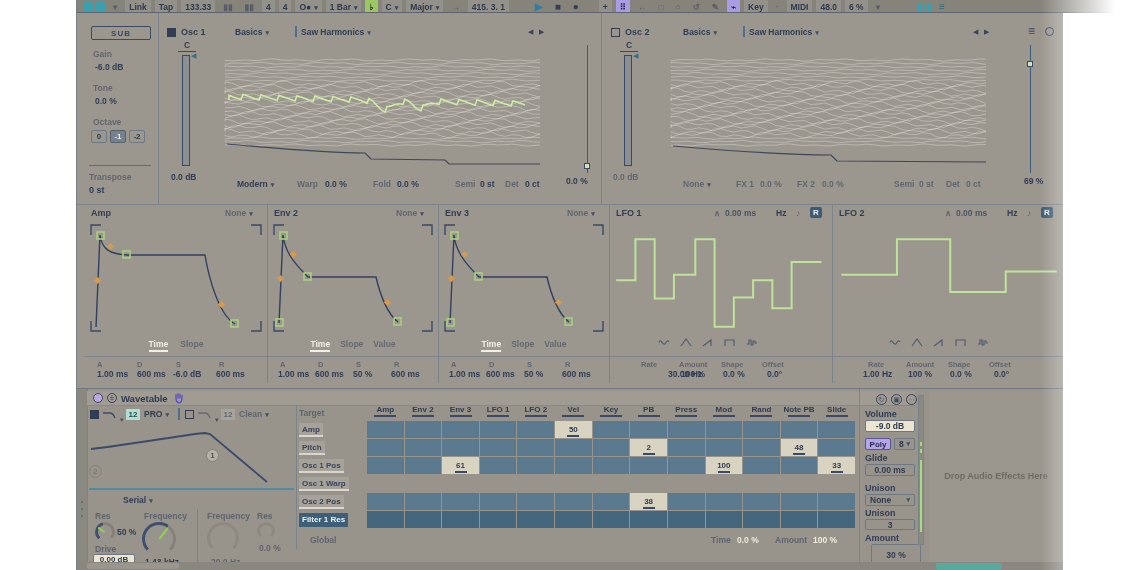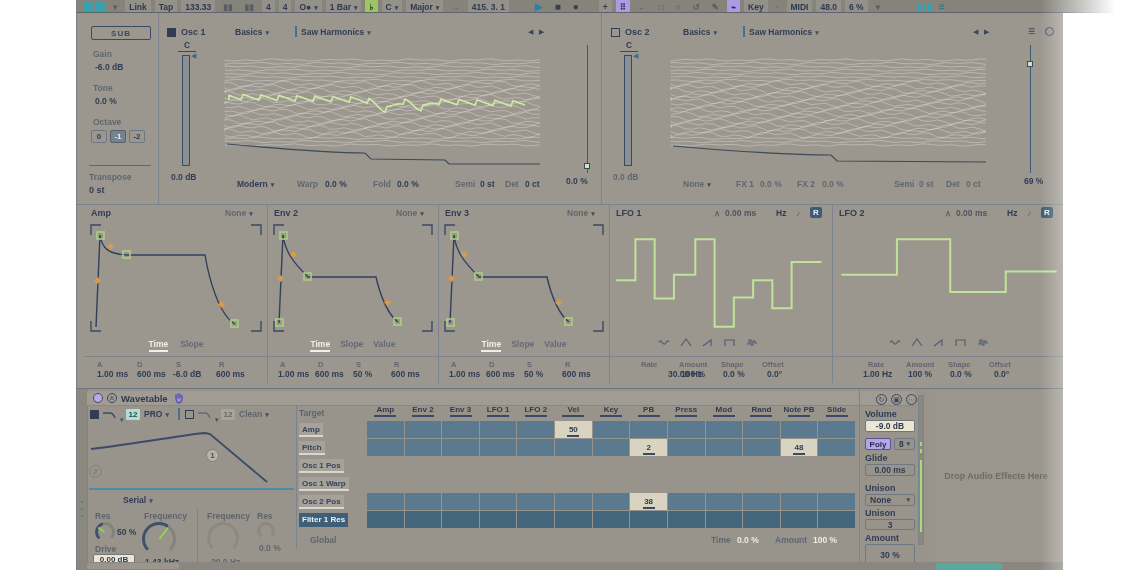--- a/index.html
+++ b/index.html
@@ -567,20 +567,35 @@
               <div class="mx-cell"></div>
               <div class="mx-cell"></div>
               <div class="mx-cell filled">48</div>
               <div class="mx-cell"></div>
             </div>
           </div>
           <div class="mx-row">
             <div class="mx-labwrap">
               <span class="mx-lab">Osc 1 Pos</span>
             </div>
+            <div class="mx-cells">
+              <div class="mx-cell"></div>
+              <div class="mx-cell"></div>
+              <div class="mx-cell filled">61</div>
+              <div class="mx-cell"></div>
+              <div class="mx-cell"></div>
+              <div class="mx-cell"></div>
+              <div class="mx-cell"></div>
+              <div class="mx-cell"></div>
+              <div class="mx-cell"></div>
+              <div class="mx-cell filled">100</div>
+              <div class="mx-cell"></div>
+              <div class="mx-cell"></div>
+              <div class="mx-cell filled">33</div>
+            </div>
           </div>
           <div class="mx-row">
             <div class="mx-labwrap">
               <span class="mx-lab">Osc 1 Warp</span>
             </div>
           </div>
           <div class="mx-row">
             <div class="mx-labwrap">
               <span class="mx-lab">Osc 2 Pos</span>
             </div>
@@ -640,21 +655,21 @@
       <div class="abs fld cream" style="left:5px;top:31px;width:50px;height:12px;">-9.0 dB</div>
       <div class="abs" style="left:5px;top:49px;width:26px;height:12px;background:#b2a5e8;border:1px solid #5c5490;border-radius:2px;color:#2d2850;font-size:8px;font-weight:bold;display:flex;align-items:center;justify-content:center;box-sizing:border-box;">Poly</div>
       <div class="abs fld dd" style="left:34px;top:49px;width:21px;height:12px;">8</div>
       <div class="abs val" style="left:5px;top:64px;font-size:9px;">Glide</div>
       <div class="abs fld" style="left:5px;top:75px;width:50px;height:12px;">0.00 ms</div>
       <div class="abs val" style="left:5px;top:94px;font-size:9px;">Unison</div>
       <div class="abs fld dd" style="left:5px;top:105px;width:50px;height:12px;justify-content:space-between;padding:0 4px;">None</div>
       <div class="abs val" style="left:5px;top:119px;font-size:9px;">Unison</div>
       <div class="abs fld" style="left:5px;top:130px;width:50px;height:11px;">3</div>
       <div class="abs val" style="left:5px;top:144px;font-size:9px;">Amount</div>
-      <div class="abs fld" style="left:5px;top:155px;width:50px;height:21px;">30 %</div>
+      <div class="abs fld" style="left:11px;top:155px;width:50px;height:21px;">30 %</div>
     </div>
 
     <div class="abs" style="left:841px;top:6px;width:6px;height:150px;background:#8b887f;border:1px solid #7b838d;box-sizing:border-box;">
       <div class="abs" style="left:1px;top:46px;width:2px;height:4px;background:#9edc76;"></div>
       <div class="abs" style="left:1px;top:53px;width:2px;height:4px;background:#9edc76;"></div>
       <div class="abs" style="left:1px;right:1px;top:64px;bottom:12px;width:2px;background:#a6dc7e;"></div>
     </div>
 
     <div class="abs" style="left:852px;top:0;width:134px;height:174px;background:#9a968e;display:flex;align-items:center;justify-content:center;">
       <span style="font-size:9px;font-weight:bold;color:#6e6c65;text-align:center;width:110px;">Drop Audio Effects Here</span>

